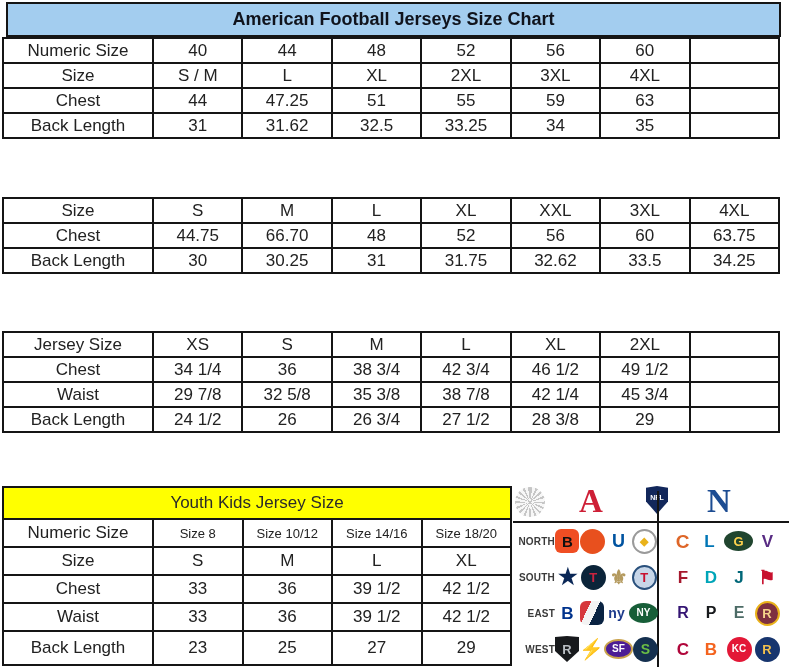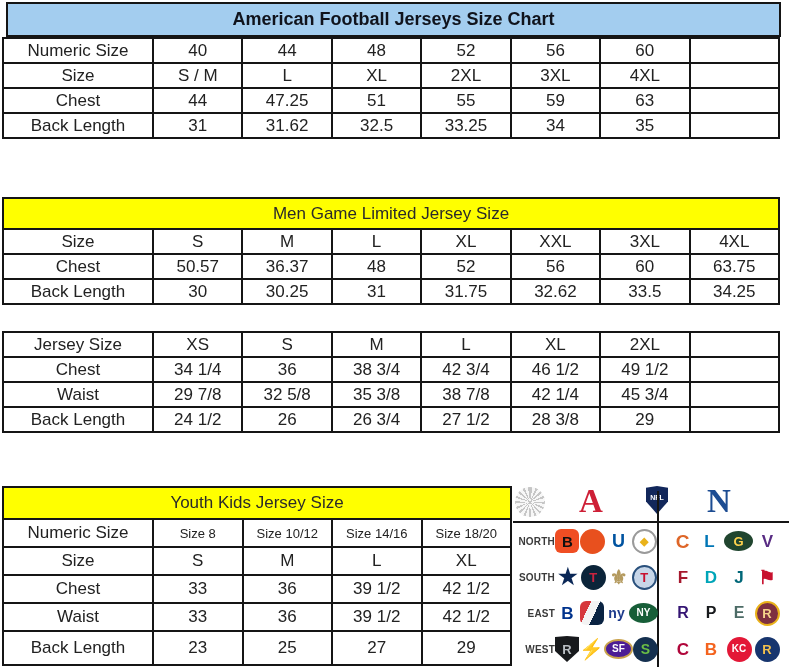--- a/index.html
+++ b/index.html
@@ -124,36 +124,33 @@
       <col>
       <col>
       <col>
       <col>
       <col>
       <col>
       <col>
     </colgroup>
     <tbody>
       <tr>
-        <td colspan="8" class="yhead">Men Game Limited Jersey Size</td>
-      </tr>
-      <tr>
         <td class="lbl">Size</td>
         <td>S</td>
         <td>M</td>
         <td>L</td>
         <td>XL</td>
         <td>XXL</td>
         <td>3XL</td>
         <td>4XL</td>
       </tr>
       <tr>
         <td class="lbl">Chest</td>
-        <td>50.57</td>
-        <td>36.37</td>
+        <td>44.75</td>
+        <td>66.70</td>
         <td>48</td>
         <td>52</td>
         <td>56</td>
         <td>60</td>
         <td>63.75</td>
       </tr>
       <tr>
         <td class="lbl">Back Length</td>
         <td>30</td>
         <td>30.25</td>

